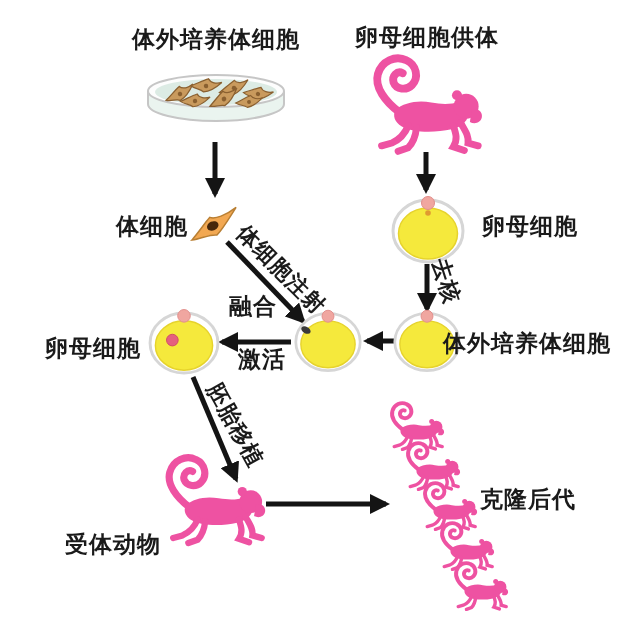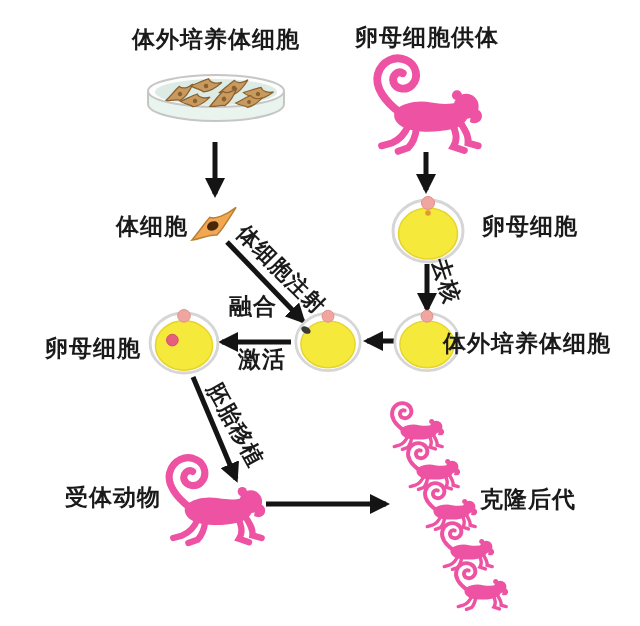--- a/index.html
+++ b/index.html
@@ -162,16 +162,16 @@
 
   <div class="label" style="left:152px; top:226px;">体细胞</div>
   <div class="label" style="left:530px; top:226px;">卵母细胞</div>
   <div class="label rot72" style="left:446px; top:281px; font-size:22px;">去核</div>
   <div class="label" style="left:527px; top:343px;">体外培养体细胞</div>
   <div class="label rot45" style="left:281px; top:270px; font-size:22px;">体细胞注射</div>
   <div class="label" style="left:253px; top:306px;">融合</div>
   <div class="label" style="left:262px; top:359px;">激活</div>
   <div class="label" style="left:93px;  top:348px;">卵母细胞</div>
   <div class="label rot61" style="left:235px; top:425px; font-size:22px;">胚胎移植</div>
-  <div class="label" style="left:113px; top:497px;">受体动物</div>
+  <div class="label" style="left:113px; top:544px;">受体动物</div>
   <div class="label" style="left:528px; top:499px;">克隆后代</div>
 
 </div>
 
 </body></html>

